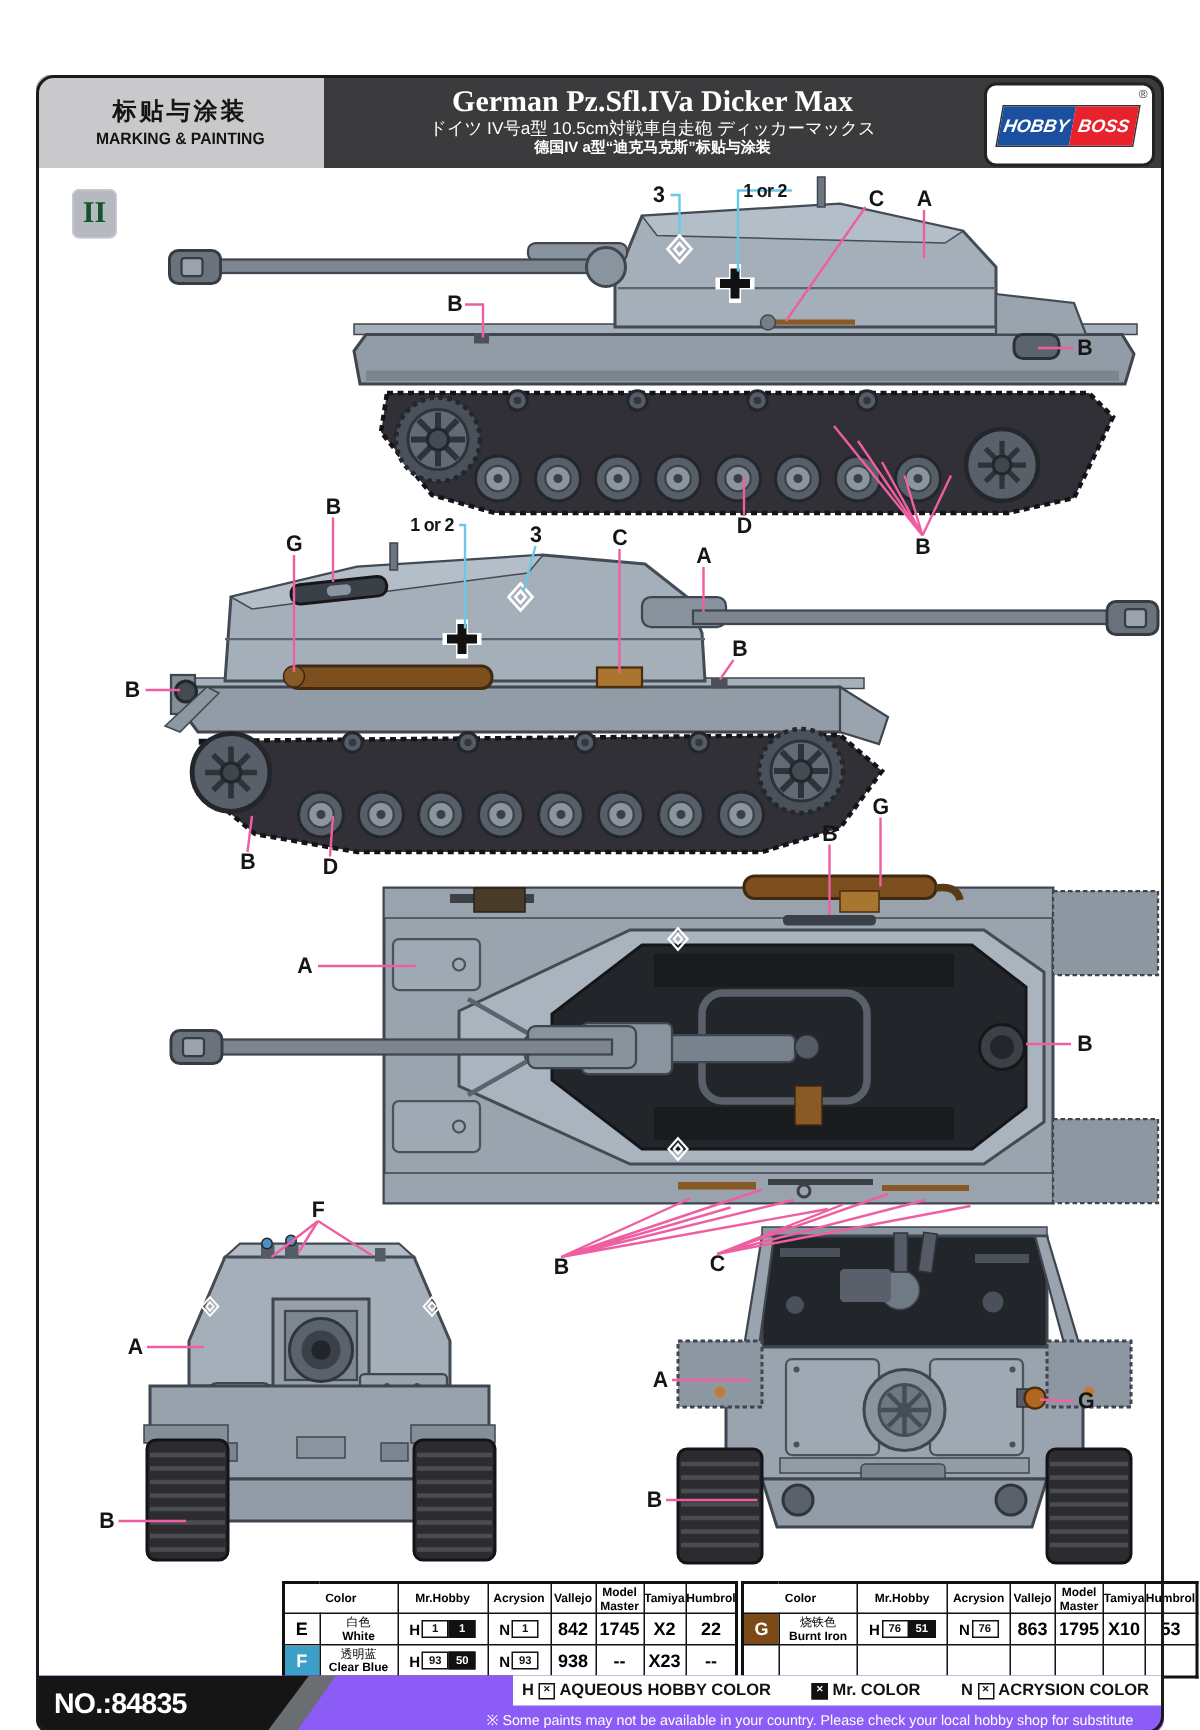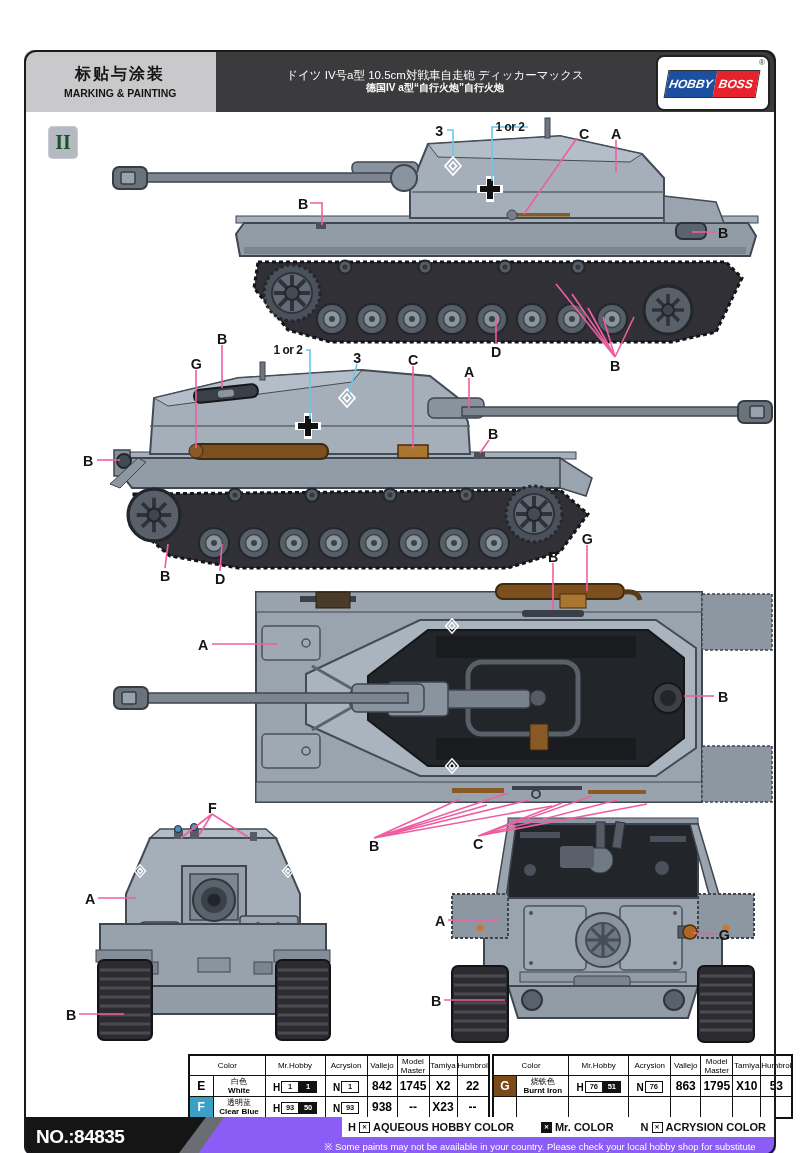--- a/index.html
+++ b/index.html
@@ -36,21 +36,21 @@
   
   .art{position:absolute;left:0;top:0;z-index:1;}
   
   .co{position:absolute;transform:translate(-50%,-50%) scaleX(0.95);font-weight:bold;font-size:15px;
       color:#151515;letter-spacing:-0.5px;white-space:nowrap;z-index:12;}
   .co.sm{font-size:12.5px;}
   
   .tables{position:absolute;left:188px;top:1028px;display:flex;gap:2px;z-index:10;}
   .ptable{border-collapse:collapse;table-layout:fixed;border:2px solid #111;background:#fff;}
   .ptable th,.ptable td{border:1px solid #111;padding:0;text-align:center;vertical-align:middle;overflow:hidden;}
-  .ptable th{font-size:8px;font-weight:normal;height:19px;line-height:9px;}
+  .ptable th{font-size:8px;font-weight:bold;height:19px;line-height:9px;}
   .ptable td{height:20px;}
   .code{font-weight:bold;font-size:12px;}
   .code.f{background:#3ba0c8;color:#fff;}
   .code.g{background:#7b4a16;color:#fff;}
   .cname .czh{font-size:8px;line-height:9px;}
   .cname .cen{font-size:8px;font-weight:bold;line-height:9px;}
   .val{font-weight:bold;font-size:12px;}
   .prefix{font-weight:bold;font-size:10px;margin-right:1px;}
   .paintbox{display:inline-block;min-width:14px;padding:0 1px;height:10px;line-height:10px;border:1px solid #111;
             font-size:7.5px;font-weight:bold;background:#fff;color:#111;vertical-align:middle;}
@@ -344,22 +344,23 @@
       <path d="M357,338 L349,368"></path>
     </g>
   </svg>
 
   <div class="header">
     <div class="header-left">
       <div class="zh">标贴与涂装</div>
       <div class="en">MARKING &amp; PAINTING</div>
     </div>
     <div class="header-center">
+      <div class="title">German Pz.Sfl.IVa Dicker Max</div>
       <div class="ja">ドイツ IV号a型 10.5cm対戦車自走砲 ディッカーマックス</div>
-      <div class="zh2">德国IV a型“自行火炮”自行火炮</div>
+      <div class="zh2">德国IV a型“迪克马克斯”标贴与涂装</div>
     </div>
     <div class="logo">
       <div class="logo-inner">
         <div class="lh">HOBBY</div>
         <div class="rh">BOSS</div>
       </div>
       <div class="reg">®</div>
     </div>
   </div>
 

